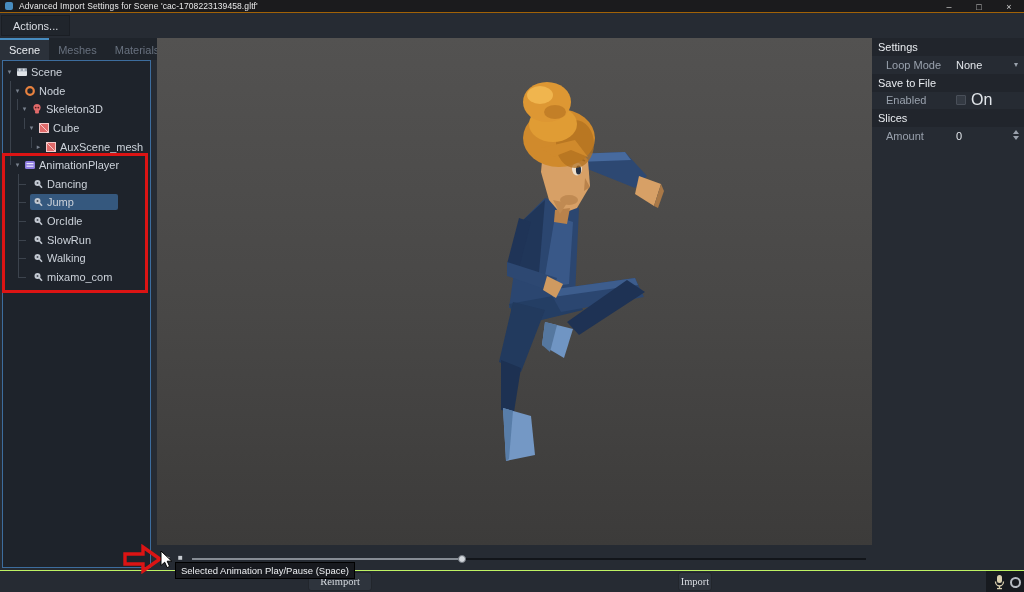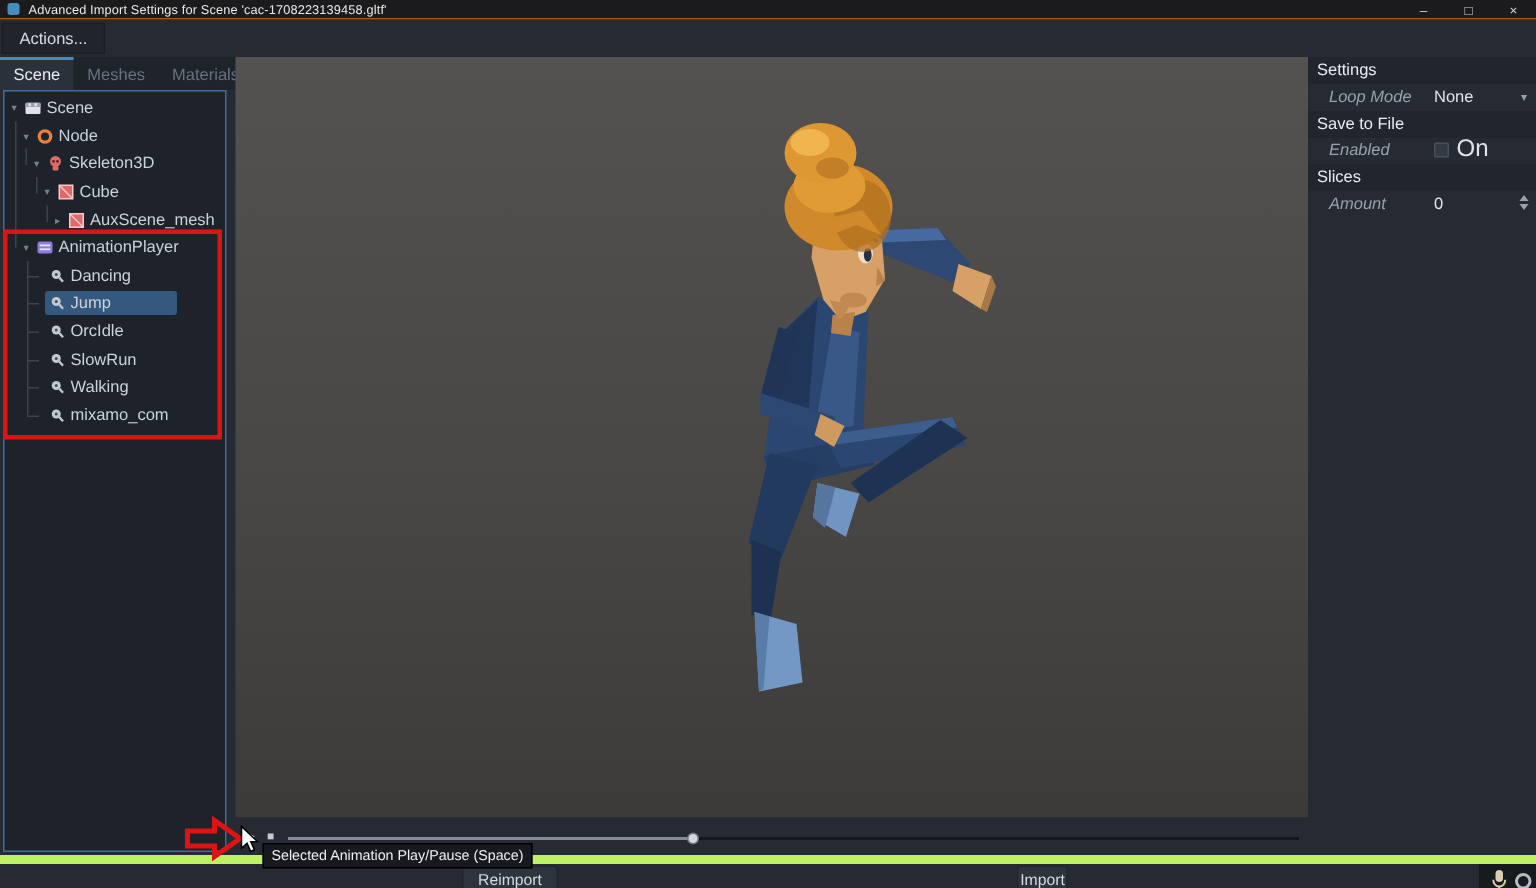--- a/index.html
+++ b/index.html
@@ -56,35 +56,35 @@
   .track-l { position:absolute; left:35px; top:13px; width:270px; height:2px; background:#868c94; }
   .track-r { position:absolute; left:305px; top:13px; width:404px; height:2px; background:#12151a; }
   .grabber { position:absolute; left:301px; top:10px; width:8px; height:8px; border-radius:50%;
              background:#d3d7dc; border:1px solid #70767e; }
 
   
   .inspector { position:absolute; left:872px; top:38px; width:152px; height:554px; background:#262b33; }
   .phead { height:18px; background:#21252c; color:#e9ecf0; font-weight:normal; font-size:11px;
            display:flex; align-items:center; padding-left:6px; }
   .prow { height:17.6px; position:relative; display:flex; align-items:center; }
-  .plabel { margin-left:14px; font-size:11px; color:#99a1ad;font-style:italic; }
+  .plabel { margin-left:14px; font-size:11px; color:#99a1ad; }
   .pvalue { position:absolute; left:84px; font-size:11px; color:#e1e5ea; }
   .chev { position:absolute; right:6px; top:4px; color:#9aa1ac; font-size:8px; }
   .checkbox { position:absolute; left:84px; width:10px; height:10px; background:#343a43;
               border:1px solid #494f59; border-radius:1px; }
   .on-label { position:absolute; left:99px; font-size:16px; color:#e1e5ea; }
   .spin { position:absolute; right:5px; top:3px; display:flex; flex-direction:column; gap:2px; }
   .spin i { display:block; width:0; height:0; border-left:3.5px solid transparent;
             border-right:3.5px solid transparent; }
   .spin .up { border-bottom:4px solid #9aa1ac; }
   .spin .dn { border-top:4px solid #9aa1ac; }
 
   
   .footer { position:absolute; left:0; top:570px; width:1024px; height:22px; background:#262b33;
-            border-top:6px solid #bef264; z-index:20; }
+            border-top:1px solid #bef264; z-index:20;font-family:Liberation Serif, serif; }
   .fbtn { position:absolute; top:1px; height:19px; background:#2e343d; border:1px solid #22262c;
           border-radius:3px; color:#d6dae0; font-size:10.5px; display:flex; align-items:center;
           justify-content:center; }
   .reimport { left:308px; width:64px; }
   .close { left:678px; width:34px; }
   .rec-patch { position:absolute; right:0; top:0; width:38px; height:22px; background:#171a1f;
                display:flex; align-items:center; justify-content:flex-end; gap:3px; padding-right:3px; }
   .ring-icon { width:11px; height:11px; border:2px solid #c9ced5; border-radius:50%; opacity:.9; }
 
   

